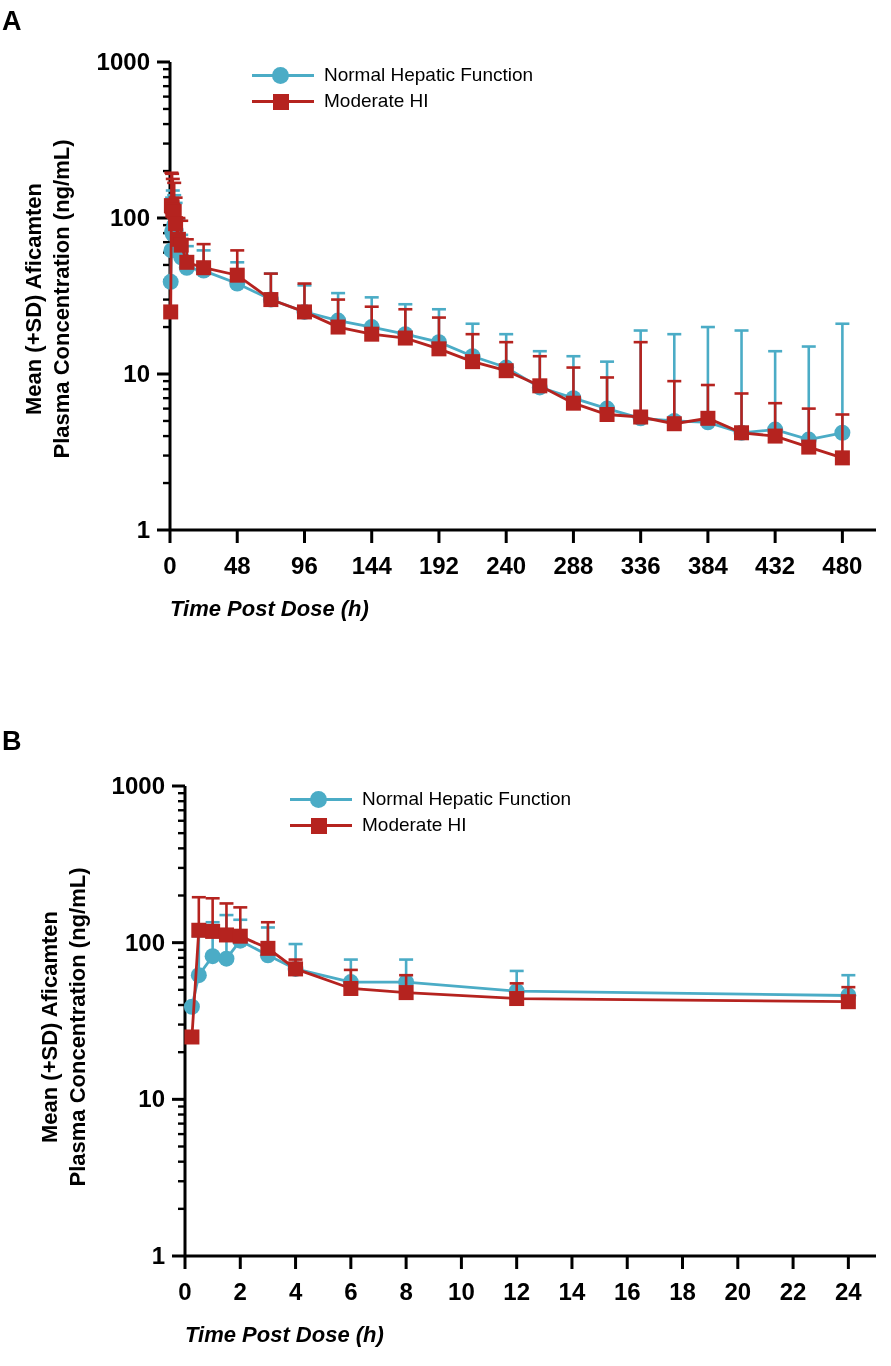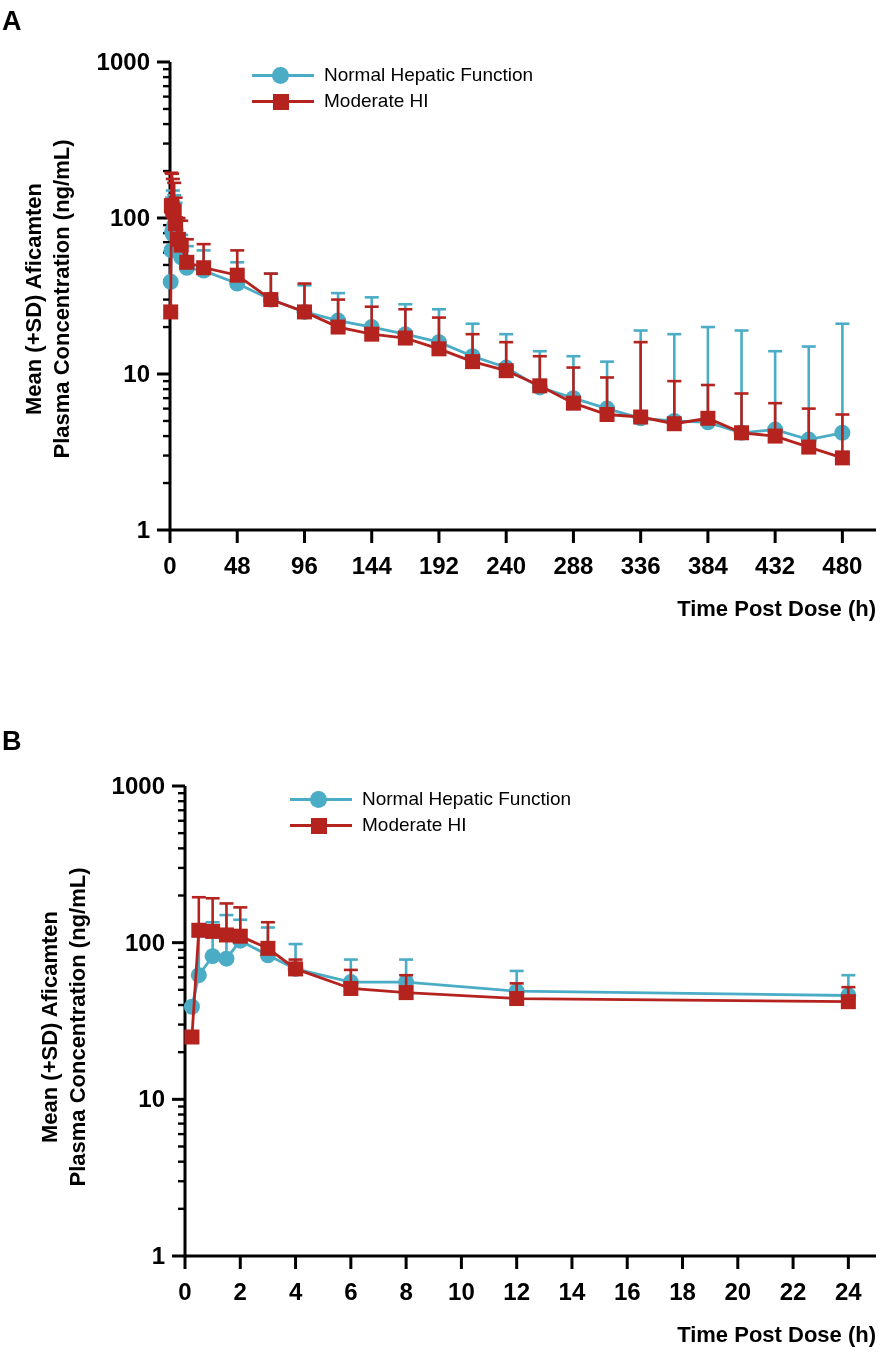--- a/index.html
+++ b/index.html
@@ -50,22 +50,23 @@
     white-space: nowrap;
     text-align: center;
     letter-spacing: 0px;
   }
   .y-axis-title div { line-height: 1.25; }
 
   .x-axis-title {
     position: absolute;
     font-size: 22px;
     font-weight: bold;
-    text-align: right;
+    text-align: left;
     white-space: nowrap;
+    font-style: italic;
   }
 
   .legend {
     position: absolute;
     font-size: 19px;
   }
   .legend-row {
     display: flex;
     align-items: center;
     height: 26px;

